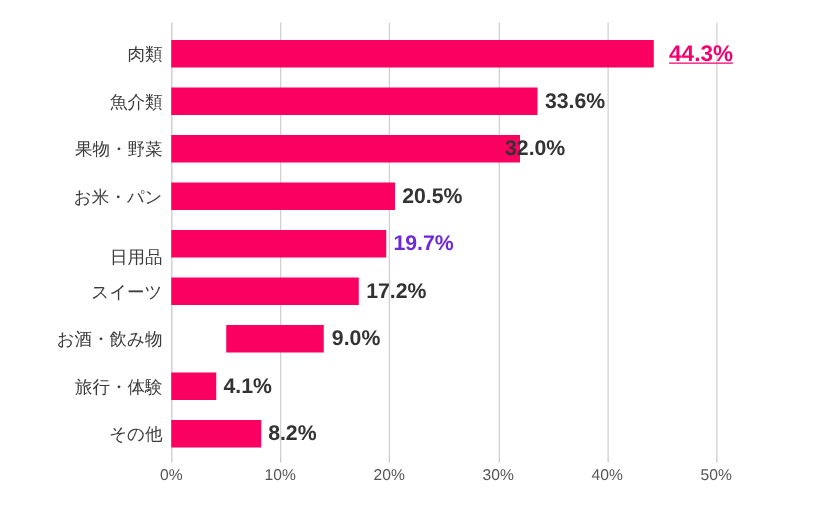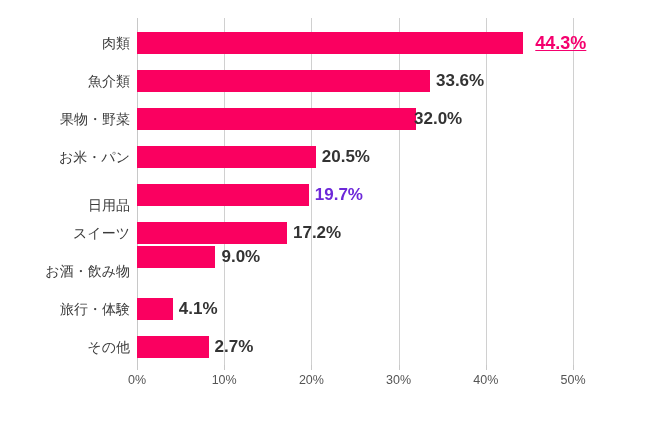--- a/index.html
+++ b/index.html
@@ -148,45 +148,45 @@
         <div class="bar-row" style="top: 14px;">
           <div class="bar" style="width: 386.296px; background: rgb(250, 0, 96);"></div>
           <div class="value-label highlight" style="left: 398.296px; color: rgb(245, 0, 110);">44.3%</div>
         </div>
         <div class="bar-row" style="top: 52px;">
           <div class="bar" style="width: 292.992px; background: rgb(250, 0, 96);"></div>
           <div class="value-label" style="left: 298.992px; color: rgb(51, 51, 51);">33.6%</div>
         </div>
         <div class="bar-row" style="top: 90px;">
           <div class="bar" style="width: 279.04px; background: rgb(250, 0, 96);"></div>
-          <div class="value-label" style="left: 277px; color: rgb(51, 51, 51);">32.0%</div>
+          <div class="value-label" style="left: 267px; color: rgb(51, 51, 51);">32.0%</div>
         </div>
         <div class="bar-row" style="top: 128px;">
           <div class="bar" style="width: 178.76px; background: rgb(250, 0, 96);"></div>
           <div class="value-label" style="left: 184.76px; color: rgb(51, 51, 51);">20.5%</div>
         </div>
         <div class="bar-row" style="top: 166px;">
           <div class="bar" style="width: 171.784px; background: rgb(250, 0, 96);"></div>
           <div class="value-label" style="left: 177.784px; color: #6d28d9;">19.7%</div>
         </div>
         <div class="bar-row" style="top: 204px;">
           <div class="bar" style="width: 149.984px; background: rgb(250, 0, 96);"></div>
           <div class="value-label" style="left: 155.984px; color: rgb(51, 51, 51);">17.2%</div>
         </div>
-        <div class="bar-row" style="top: 228px;">
+        <div class="bar-row" style="top: 242px; margin-left: 44px;">
           <div class="bar" style="width: 78.48px; background: rgb(250, 0, 96);"></div>
           <div class="value-label" style="left: 84.48px; color: rgb(51, 51, 51);">9.0%</div>
         </div>
         <div class="bar-row" style="top: 280px;">
           <div class="bar" style="width: 35.752px; background: rgb(250, 0, 96);"></div>
           <div class="value-label" style="left: 41.752px; color: rgb(51, 51, 51);">4.1%</div>
         </div>
         <div class="bar-row" style="top: 318px;">
           <div class="bar" style="width: 71.504px; background: rgb(250, 0, 96);"></div>
-          <div class="value-label" style="left: 77.504px; color: rgb(51, 51, 51);">2.7%</div>
+          <div class="value-label" style="left: 77.504px; color: rgb(51, 51, 51);">8.2%</div>
         </div>
       </div>
     <div id="x-axis-labels">
         <div class="tick-mark" style="left: 0px;"></div>
         <div class="tick-label" style="left: 0px; color: rgb(85, 85, 85);">0%</div>
         <div class="tick-mark" style="left: 87.2px;"></div>
         <div class="tick-label" style="left: 87.2px; color: rgb(85, 85, 85);">10%</div>
         <div class="tick-mark" style="left: 174.4px;"></div>
         <div class="tick-label" style="left: 174.4px; color: rgb(85, 85, 85);">20%</div>
         <div class="tick-mark" style="left: 261.6px;"></div>

